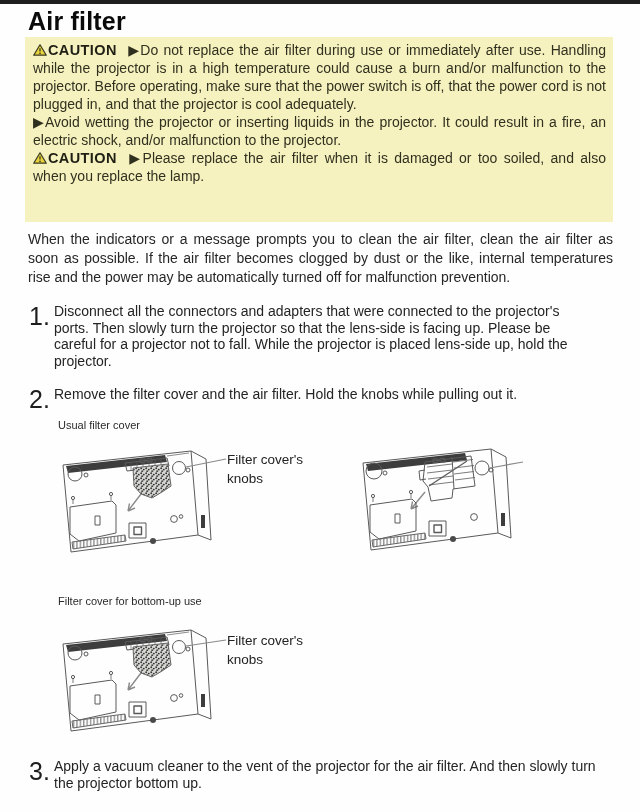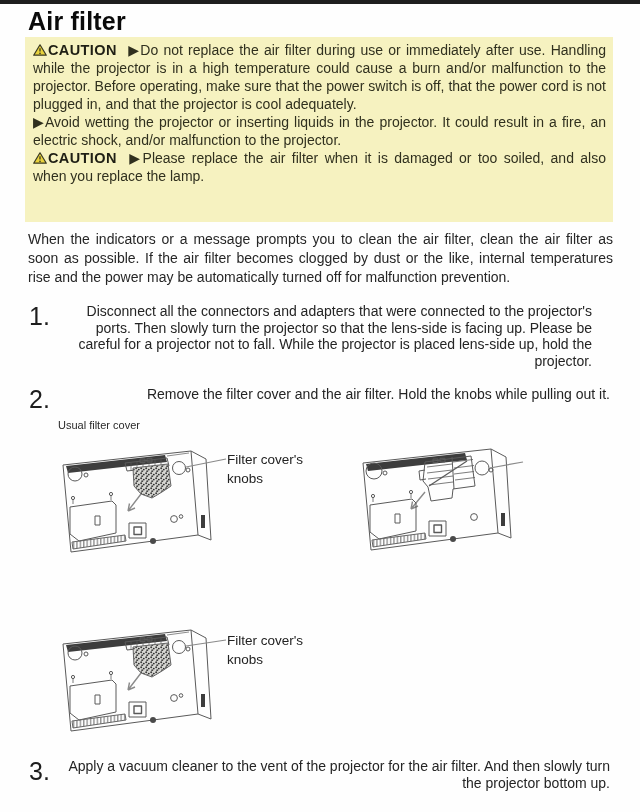--- a/index.html
+++ b/index.html
@@ -26,21 +26,21 @@
   .tri-icon{display:inline-block;width:14px;height:12px;margin-right:1px;vertical-align:-1px;}
   .intro{
     position:absolute;left:28px;top:230px;width:585px;margin:0;
     font-size:14px;line-height:19px;text-align:justify;
   }
   .step{position:absolute;left:28px;width:586px;}
   .step-num{
     position:absolute;left:1px;top:0;font-size:25px;line-height:26px;color:#1d1d1d;
   }
   .step-text{
-    margin:0 16px 0 26px;font-size:14px;line-height:16.5px;text-align:right;color:#242424;
+    margin:0 16px 0 26px;font-size:14px;line-height:16.5px;text-align:left;color:#242424;
   }
   .fig-caption{
     position:absolute;left:58px;margin:0;font-size:11px;color:#2a2a2a;
   }
   .figure{position:absolute;text-decoration:underline;}
   .figure svg{position:absolute;left:0;top:0;}
   .fig-label{
     position:absolute;font-size:13.5px;line-height:19px;color:#222;
     white-space:pre-line;
   }
@@ -164,20 +164,21 @@
 knobs</div>
   </div>
 
   <div class="figure" style="left:355px;top:440px;width:285px;height:130px">
     <svg width="285" height="130" viewBox="0 0 285 130">
       <use href="#proj-air" x="0" y="0"></use>
       <line x1="135" y1="28" x2="168" y2="22" stroke="#8a8a8a" stroke-width="1.2"></line>
     </svg>
   </div>
 
+  <p class="fig-caption" style="top:595px">Filter cover for bottom-up use</p>
 
   <div class="figure" style="left:55px;top:615px;width:330px;height:135px">
     <svg width="330" height="135" viewBox="0 0 330 135">
       <use href="#proj-usual" x="0" y="6"></use>
       <line x1="131" y1="31" x2="171" y2="25" stroke="#8a8a8a" stroke-width="1.2"></line>
     </svg>
     <div class="fig-label" style="left:172px;top:16px">Filter cover's
 knobs</div>
   </div>
 

